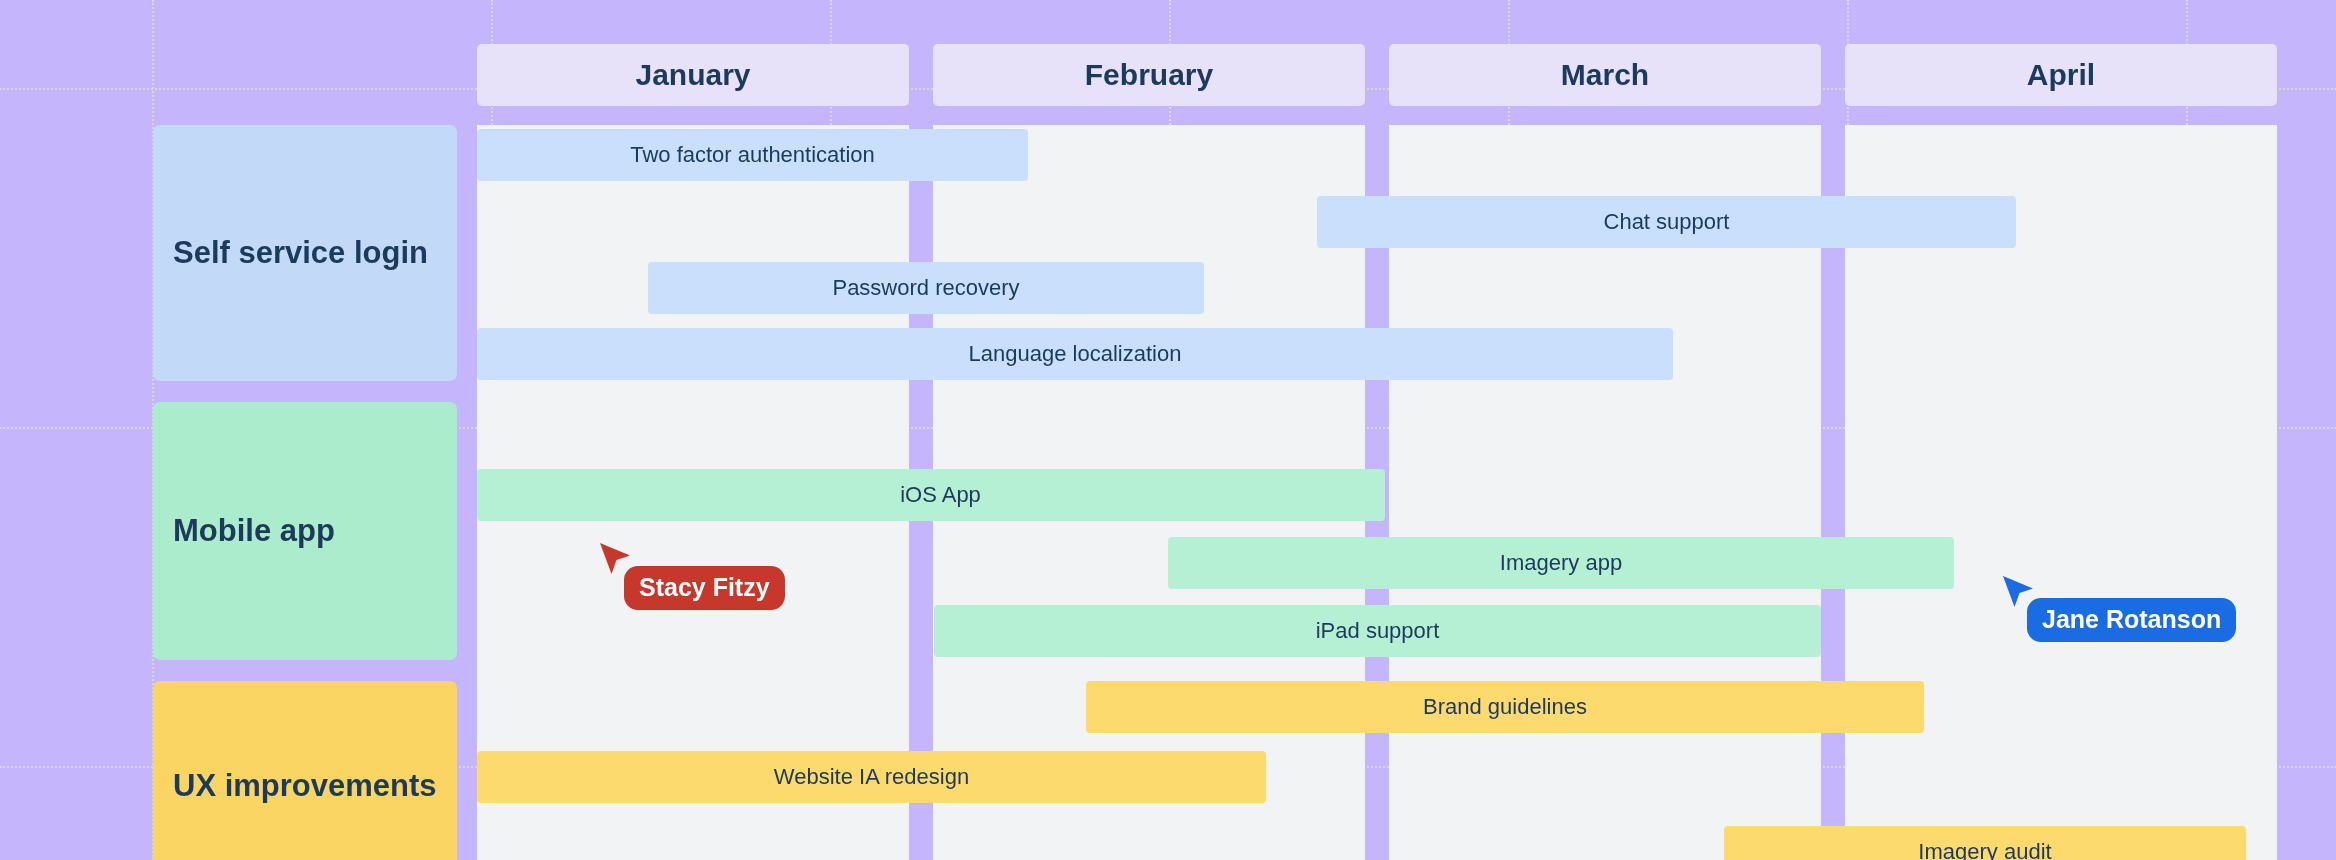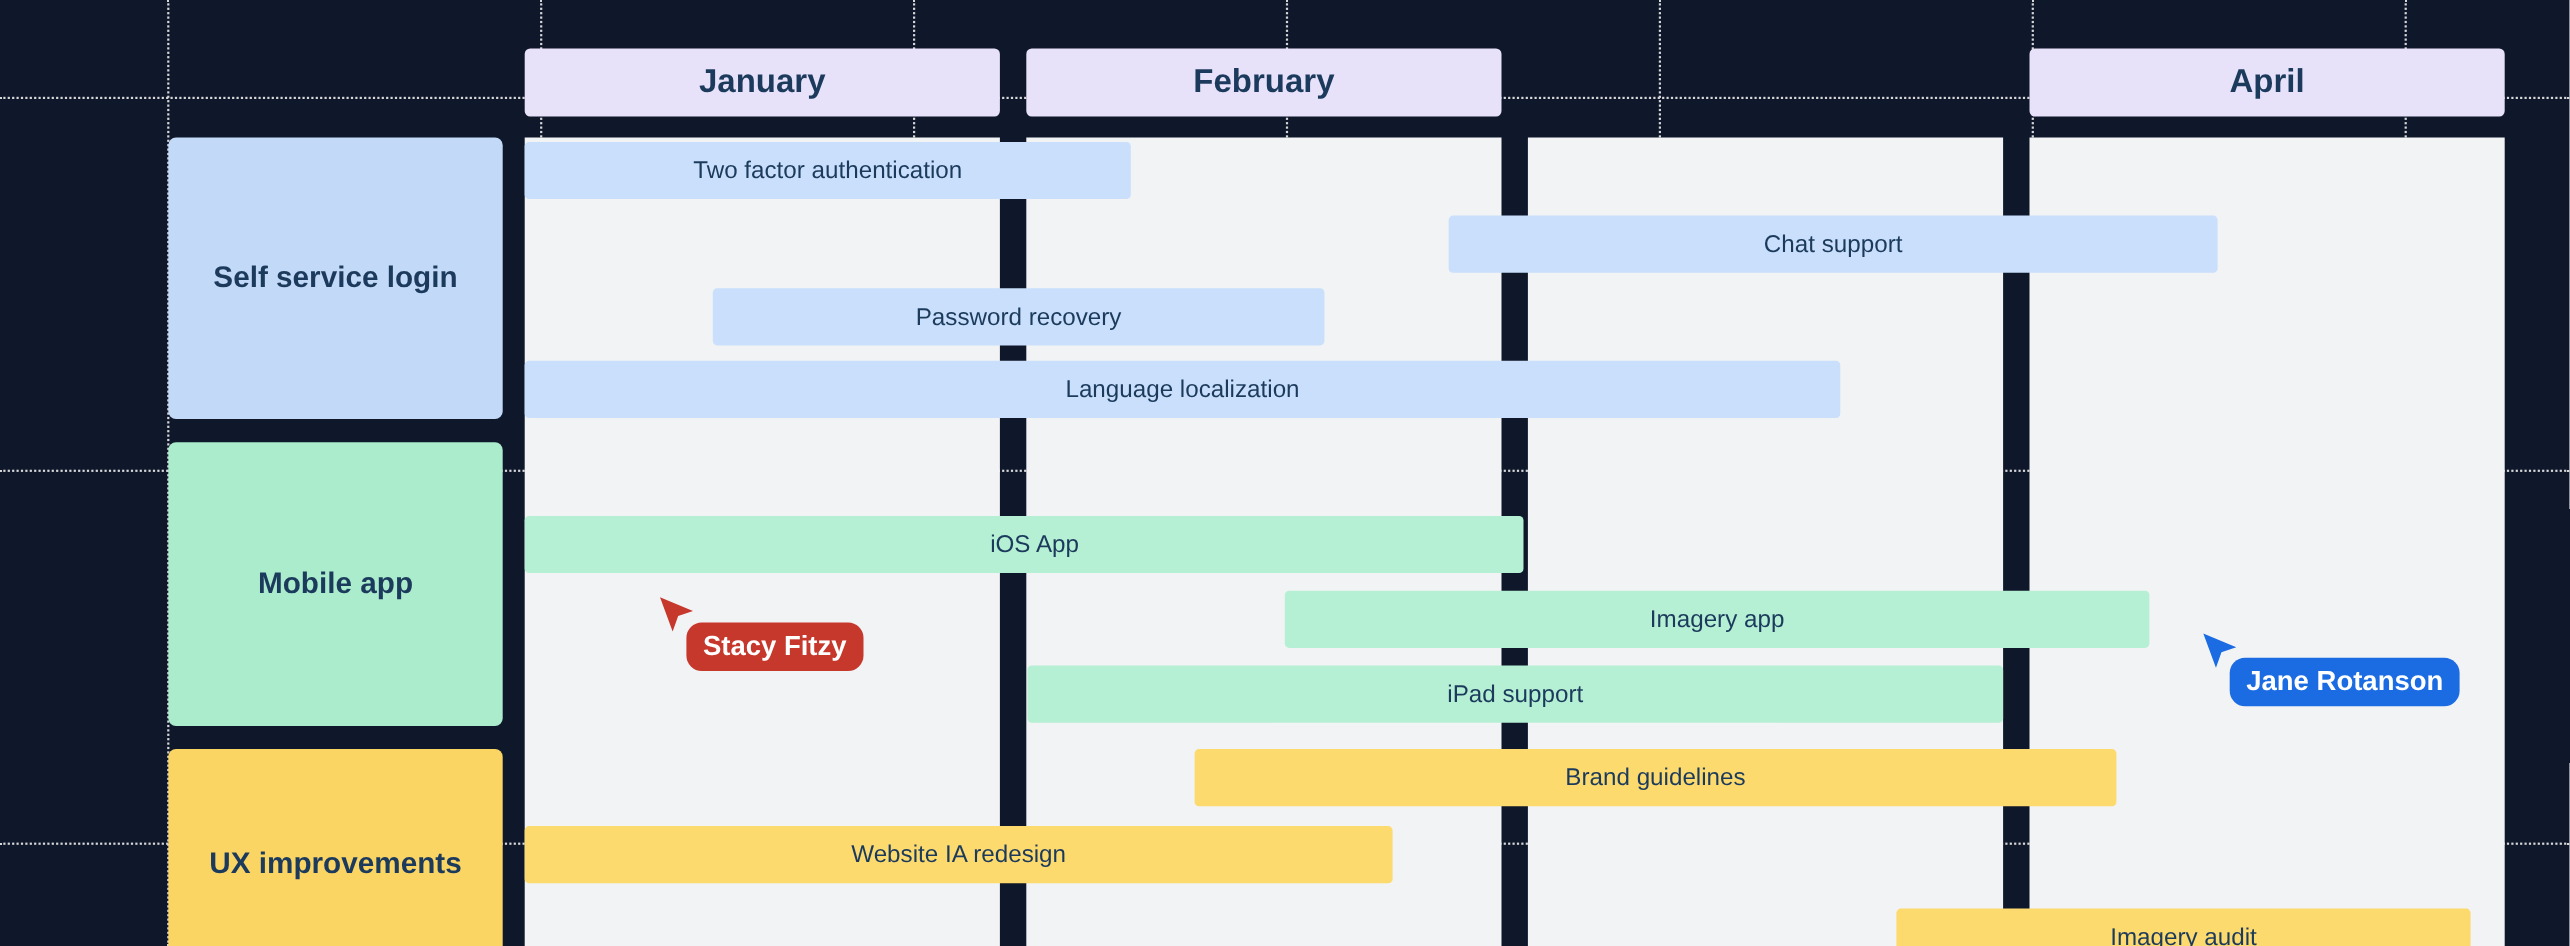--- a/index.html
+++ b/index.html
@@ -13,60 +13,63 @@
   .grid-v{position:absolute;top:0;bottom:0;width:0;border-left:2px dotted var(--grid);}
   .grid-h{position:absolute;left:0;right:0;height:0;border-top:2px dotted var(--grid);}
   .month-col{position:absolute;}
   .month-header{
     position:absolute;border-radius:5px;
     display:flex;align-items:center;justify-content:center;
     font-weight:bold;font-size:30px;
   }
   .cat-box{
     position:absolute;border-radius:7px;
-    display:flex;align-items:center;justify-content:center;text-align:center;
-    font-weight:bold;font-size:27px;line-height:1.25;
+    display:flex;align-items:center;text-align:center;
+    font-weight:bold;font-size:31px;line-height:1.25;
     padding:0 20px;box-sizing:border-box;
   }
   .gantt-bar{
     position:absolute;border-radius:4px;
     display:flex;align-items:center;justify-content:center;
     font-size:22px;font-weight:500;white-space:nowrap;
   }
   .cursor{position:absolute;width:0;height:0;}
   .cursor svg{position:absolute;left:0;top:0;overflow:visible;}
   .cursor-tag{
     position:absolute;border-radius:14px;
     color:#ffffff;font-weight:bold;font-size:25px;
     padding:8px 15px;white-space:nowrap;line-height:1.1;
   }
 </style>
 </head>
 <body>
 
-<div id="board" style="--grid: #d7d7d9; background: #0f172a;">
+<div id="board" style="--grid: #d7d7d9; background: #c4b5fd;">
     <div class="grid-v" style="left: 152px;"></div>
     <div class="grid-v" style="left: 491px;"></div>
     <div class="grid-v" style="left: 830px;"></div>
     <div class="grid-v" style="left: 1169px;"></div>
     <div class="grid-v" style="left: 1508px;"></div>
     <div class="grid-v" style="left: 1847px;"></div>
     <div class="grid-v" style="left: 2186px;"></div>
     <div class="grid-h" style="top: 88px;"></div>
     <div class="grid-h" style="top: 427px;"></div>
     <div class="grid-h" style="top: 766px;"></div>
     <div class="month-col" style="left: 477px; top: 125px; width: 432px; height: 735px; background: rgb(242, 243, 245);"></div>
     <div class="month-header" style="left: 477px; top: 44px; width: 432px; height: 62px; background: rgb(231, 226, 249); color: rgb(27, 58, 92);">
       <span>January</span>
     </div>
     <div class="month-col" style="left: 933px; top: 125px; width: 432px; height: 735px; background: rgb(242, 243, 245);"></div>
     <div class="month-header" style="left: 933px; top: 44px; width: 432px; height: 62px; background: rgb(231, 226, 249); color: rgb(27, 58, 92);">
       <span>February</span>
     </div>
     <div class="month-col" style="left: 1389px; top: 125px; width: 432px; height: 735px; background: rgb(242, 243, 245);"></div>
+    <div class="month-header" style="left: 1389px; top: 44px; width: 432px; height: 62px; background: rgb(231, 226, 249); color: rgb(27, 58, 92);">
+      <span>March</span>
+    </div>
     <div class="month-col" style="left: 1845px; top: 125px; width: 432px; height: 735px; background: rgb(242, 243, 245);"></div>
     <div class="month-header" style="left: 1845px; top: 44px; width: 432px; height: 62px; background: rgb(231, 226, 249); color: rgb(27, 58, 92);">
       <span>April</span>
     </div>
     <div class="cat-box" style="left: 153px; top: 125px; width: 304px; height: 256px; background: rgb(195, 217, 248); color: rgb(27, 58, 92);">
       <span>Self service login</span>
     </div>
     <div class="cat-box" style="left: 153px; top: 402px; width: 304px; height: 258px; background: rgb(171, 236, 205); color: rgb(27, 58, 92);">
       <span>Mobile app</span>
     </div>

